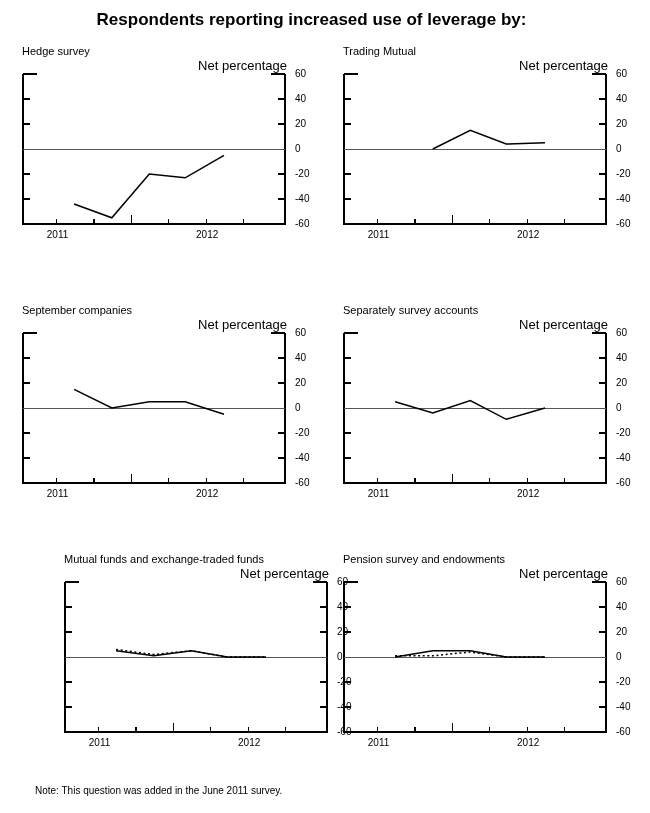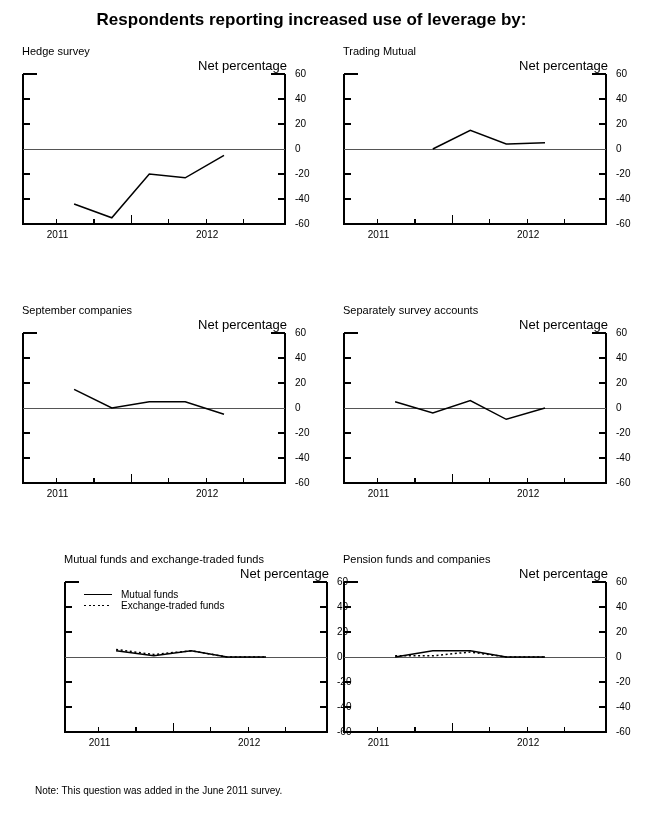--- a/index.html
+++ b/index.html
@@ -182,34 +182,24 @@
       <div class="ylabel" style="top: -4.5px;">60</div>
       <div class="ylabel" style="top: 20.5px;">40</div>
       <div class="ylabel" style="top: 45.5px;">20</div>
       <div class="ylabel" style="top: 70.5px;">0</div>
       <div class="ylabel" style="top: 95.5px;">-20</div>
       <div class="ylabel" style="top: 120.5px;">-40</div>
       <div class="ylabel" style="top: 145.5px;">-60</div>
     </div>
 <div class="xlabel" style="left: 10.584px;">2011</div>
     <div class="xlabel" style="left: 160.186px;">2012</div>
-    <div class="legend">
-      <div class="legend-row">
-        <span class="legend-sample sample-solid"></span>
-        <span>Mutual funds</span>
-      </div>
-      <div class="legend-row">
-        <span class="legend-sample sample-dotted"></span>
-        <span>Exchange-traded funds</span>
-      </div>
-    </div>
   </div>
 
 <div class="panel" style="top:553px;left:343px;">
-  <div class="panel-title">Pension funds and companies</div>
+  <div class="panel-title">Pension survey and endowments</div>
   <div class="unit-label">Net percentage</div>
   <div class="plot"><svg width="264" height="158" viewBox="0 0 264 158">
         <path d="M1 2 V152 H263 V2" fill="none" stroke="#000000" stroke-width="1.5" shape-rendering="crispEdges"></path>
         <path d="M1 2 h14 M263 2 h-14" stroke="#000000" stroke-width="1.5" shape-rendering="crispEdges"></path>
         <path d="M1 27 h7 M263 27 h-7" stroke="#000000" stroke-width="1.4" shape-rendering="crispEdges"></path>
         <path d="M1 52 h7 M263 52 h-7" stroke="#000000" stroke-width="1.4" shape-rendering="crispEdges"></path>
         <path d="M1 102 h7 M263 102 h-7" stroke="#000000" stroke-width="1.4" shape-rendering="crispEdges"></path>
         <path d="M1 127 h7 M263 127 h-7" stroke="#000000" stroke-width="1.4" shape-rendering="crispEdges"></path>
         <line x1="1" y1="77" x2="263" y2="77" stroke="#555555" stroke-width="1" shape-rendering="crispEdges"></line>
         <line x1="34.798" y1="152" x2="34.798" y2="147" stroke="#000000" stroke-width="1.2" shape-rendering="crispEdges"></line>

